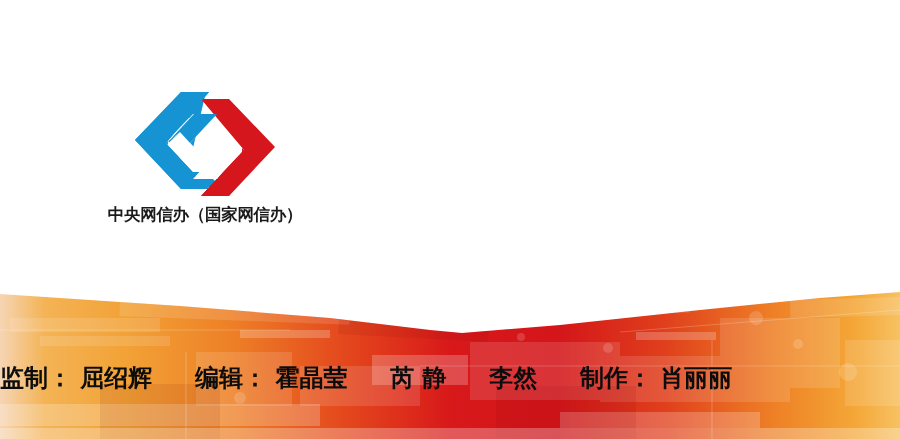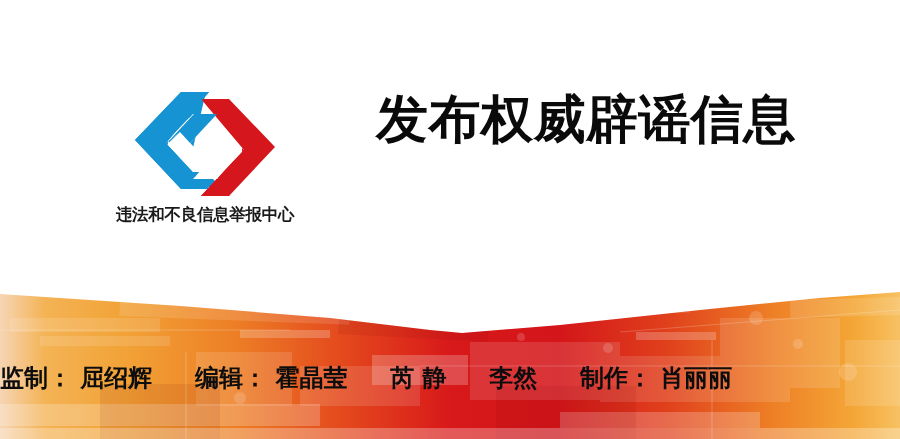--- a/index.html
+++ b/index.html
@@ -143,26 +143,25 @@
         <path d="M78 4 L50 4 L4 52 L22 70 L63 26 L86 26 L59 55 L49 44 L35 55 Z" fill="#1593d3"></path>
         <path d="M4 52 L50 101 L78 101 L35 55 L49 44 L22 70 Z" fill="#1593d3"></path>
         <path d="M37 53 L37 57 L62 84 L86 84 L59 55 L49 66 Z" fill="#ffffff"></path>
 
         <path d="M113 62 L98 108 L70 108 L93 83 L111 64 L111 60 Z" fill="#d5161d"></path>
         <path d="M86 91 L62 91 L89 62 L100 73 Z" fill="#ffffff"></path>
       </g>
     </svg>
 
     <div id="logo-caption">
-      <span class="cap-line">违法和不良信息举报中心</span>
+      <span class="cap-line">中央网信办（国家网信办）</span>
     </div>
   </div>
 
   <div id="slogan">
-    <span class="slogan-line">发布权威辟谣信息</span>
   </div>
 
   <div id="banner">
     <svg width="900" height="439" viewBox="0 0 900 439">
       <defs>
         <linearGradient id="bannerGrad" x1="0" y1="0" x2="1" y2="0">
           <stop offset="0.00" stop-color="#f6d5b4"></stop>
           <stop offset="0.05" stop-color="#f4b355"></stop>
           <stop offset="0.14" stop-color="#f2a236"></stop>
           <stop offset="0.26" stop-color="#ed7f26"></stop>

